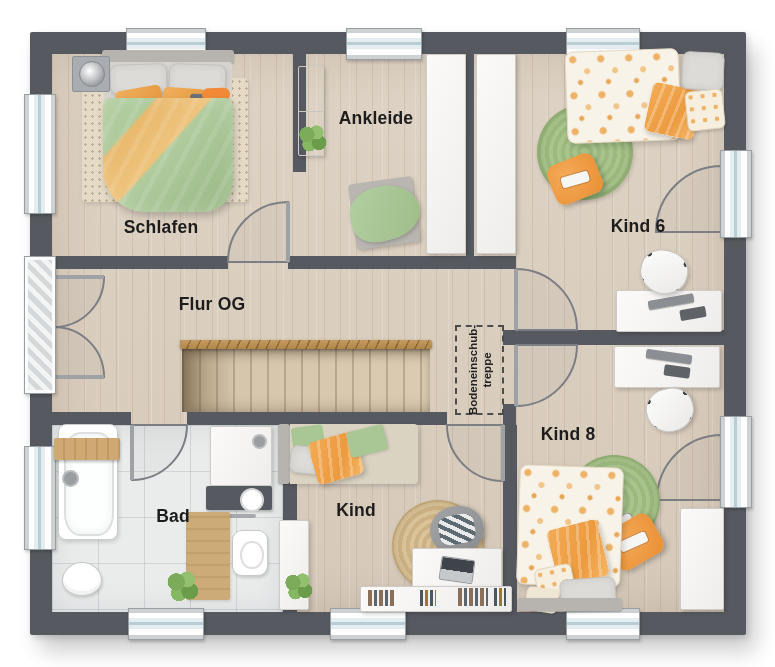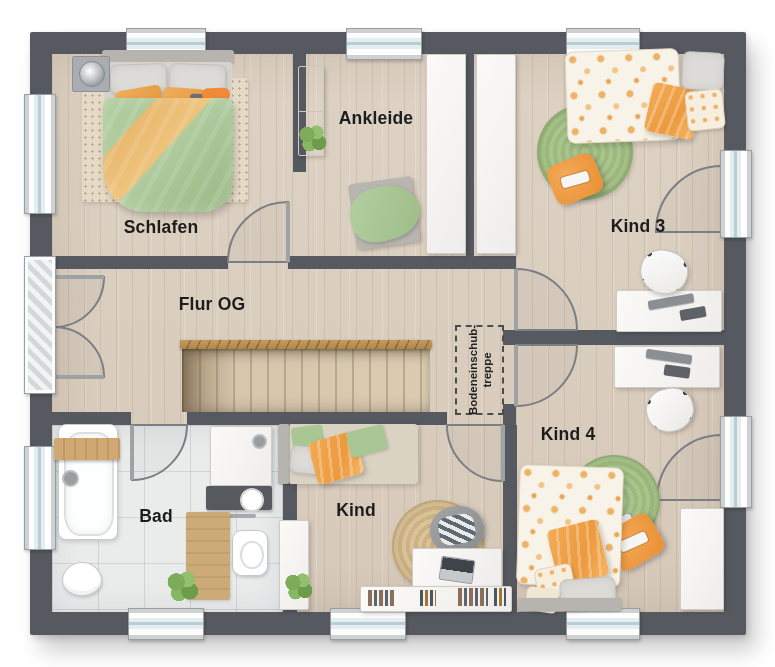--- a/index.html
+++ b/index.html
@@ -251,19 +251,19 @@
 
   <div class="abs hatch-box" style="left:455px;top:325px;width:45px;height:86px">
     <div class="hatch-label">
       <span>Bodeneinschub-</span><br>
       <span>treppe</span>
     </div>
   </div>
 
   <div class="abs room-label" style="left:161px;top:227px">Schlafen</div>
   <div class="abs room-label" style="left:376px;top:118px">Ankleide</div>
-  <div class="abs room-label" style="left:638px;top:226px">Kind 3</div>
-  <div class="abs room-label" style="left:568px;top:434px">Kind 4</div>
+  <div class="abs room-label" style="left:638px;top:226px">Kind 6</div>
+  <div class="abs room-label" style="left:568px;top:434px">Kind 8</div>
   <div class="abs room-label" style="left:212px;top:304px">Flur OG</div>
-  <div class="abs room-label" style="left:156px;top:516px">Bad</div>
+  <div class="abs room-label" style="left:173px;top:516px">Bad</div>
   <div class="abs room-label" style="left:356px;top:510px">Kind</div>
 
 </div>
 
 </body></html>

